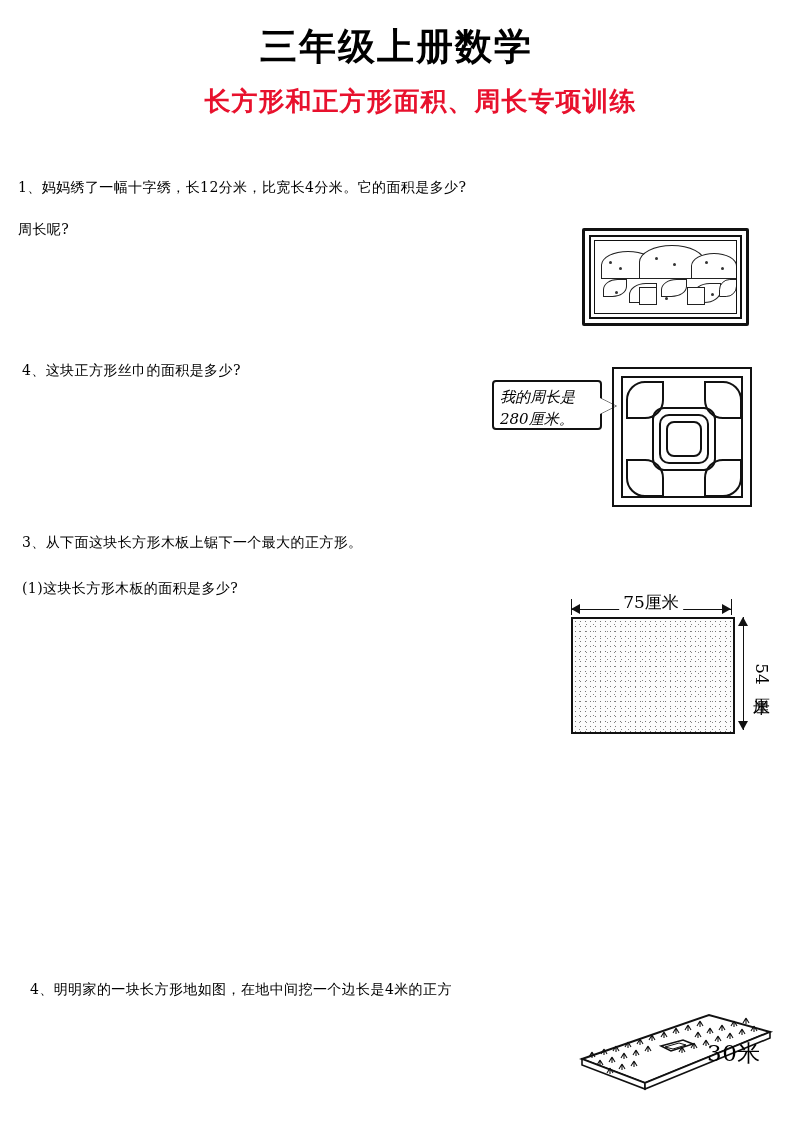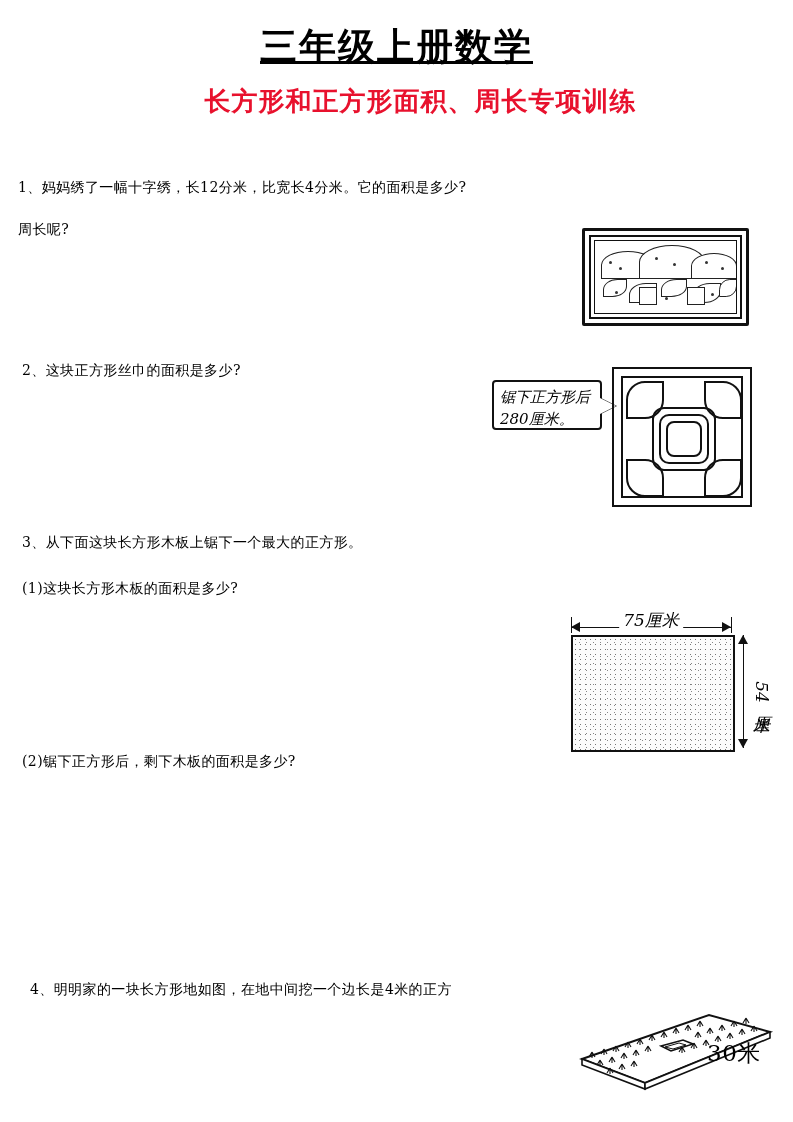--- a/index.html
+++ b/index.html
@@ -24,21 +24,20 @@
     padding: 0;
   }
 
   .title-main {
     text-align: center;
     font-size: 37px;
     font-weight: bold;
     letter-spacing: 2px;
     margin-top: 22px;
     font-family: "DejaVu Serif", "Liberation Serif", serif;
-    text-decoration: underline;
   }
 
   .title-sub {
     text-align: center;
     font-size: 26px;
     font-weight: bold;
     color: #e8112d;
     letter-spacing: 1px;
     margin-top: 12px;
     font-family: "DejaVu Serif", "Liberation Serif", serif;
@@ -197,24 +196,23 @@
     border-top: 9px solid transparent;
     border-bottom: 9px solid transparent;
     border-left: 17px solid #111;
     z-index: -1;
   }
 
   
   .pic-board {
     position: absolute;
     left: 565px;
-    top: 585px;
+    top: 567px;
     width: 200px;
     height: 155px;
-    font-style: italic;
   }
   .board-rect {
     position: absolute;
     left: 6px;
     top: 28px;
     width: 160px;
     height: 113px;
     border: 2px solid #111;
     background-color: #fcfcfc;
     background-image:
@@ -338,44 +336,43 @@
         <div class="cs-speck" style="left:78px; top:22px;"></div>
         <div class="cs-speck" style="left:110px; top:20px;"></div>
         <div class="cs-speck" style="left:126px; top:26px;"></div>
         <div class="cs-speck" style="left:20px; top:50px;"></div>
         <div class="cs-speck" style="left:70px; top:56px;"></div>
         <div class="cs-speck" style="left:116px; top:52px;"></div>
       </div>
     </div>
   </div>
 
-  <div class="q-text q2-l1">2、这块正方形丝巾的面积是多少?</div>
+  <div class="q-text q2-l1">4、这块正方形丝巾的面积是多少?</div>
 
   <div class="bubble">
     <div class="tail-line"></div>
     <div class="tail"></div>
-    <div>锯下正方形后</div>
+    <div>我的周长是</div>
     <div>280厘米。</div>
   </div>
 
   <div class="pic-scarf">
     <div class="scarf-outer"></div>
     <div class="scarf-in1"></div>
     <div class="scarf-petal scarf-p1"></div>
     <div class="scarf-petal scarf-p2"></div>
     <div class="scarf-petal scarf-p3"></div>
     <div class="scarf-petal scarf-p4"></div>
     <div class="scarf-center"></div>
     <div class="scarf-center2"></div>
     <div class="scarf-center3"></div>
   </div>
 
   <div class="q-text q3-l1">3、从下面这块长方形木板上锯下一个最大的正方形。</div>
   <div class="q-text q3-l2">(1)这块长方形木板的面积是多少?</div>
-  <div class="q-text q3-l3">(2)锯下正方形后，剩下木板的面积是多少?</div>
 
   <div class="pic-board">
     <div class="tick" style="left:6px; top:10px;"></div>
     <div class="tick" style="left:166px; top:10px;"></div>
     <div class="dim-h">
       <div class="line"></div>
       <div class="arrow-l"></div>
       <div class="arrow-r"></div>
       <div class="label">75厘米</div>
     </div>

